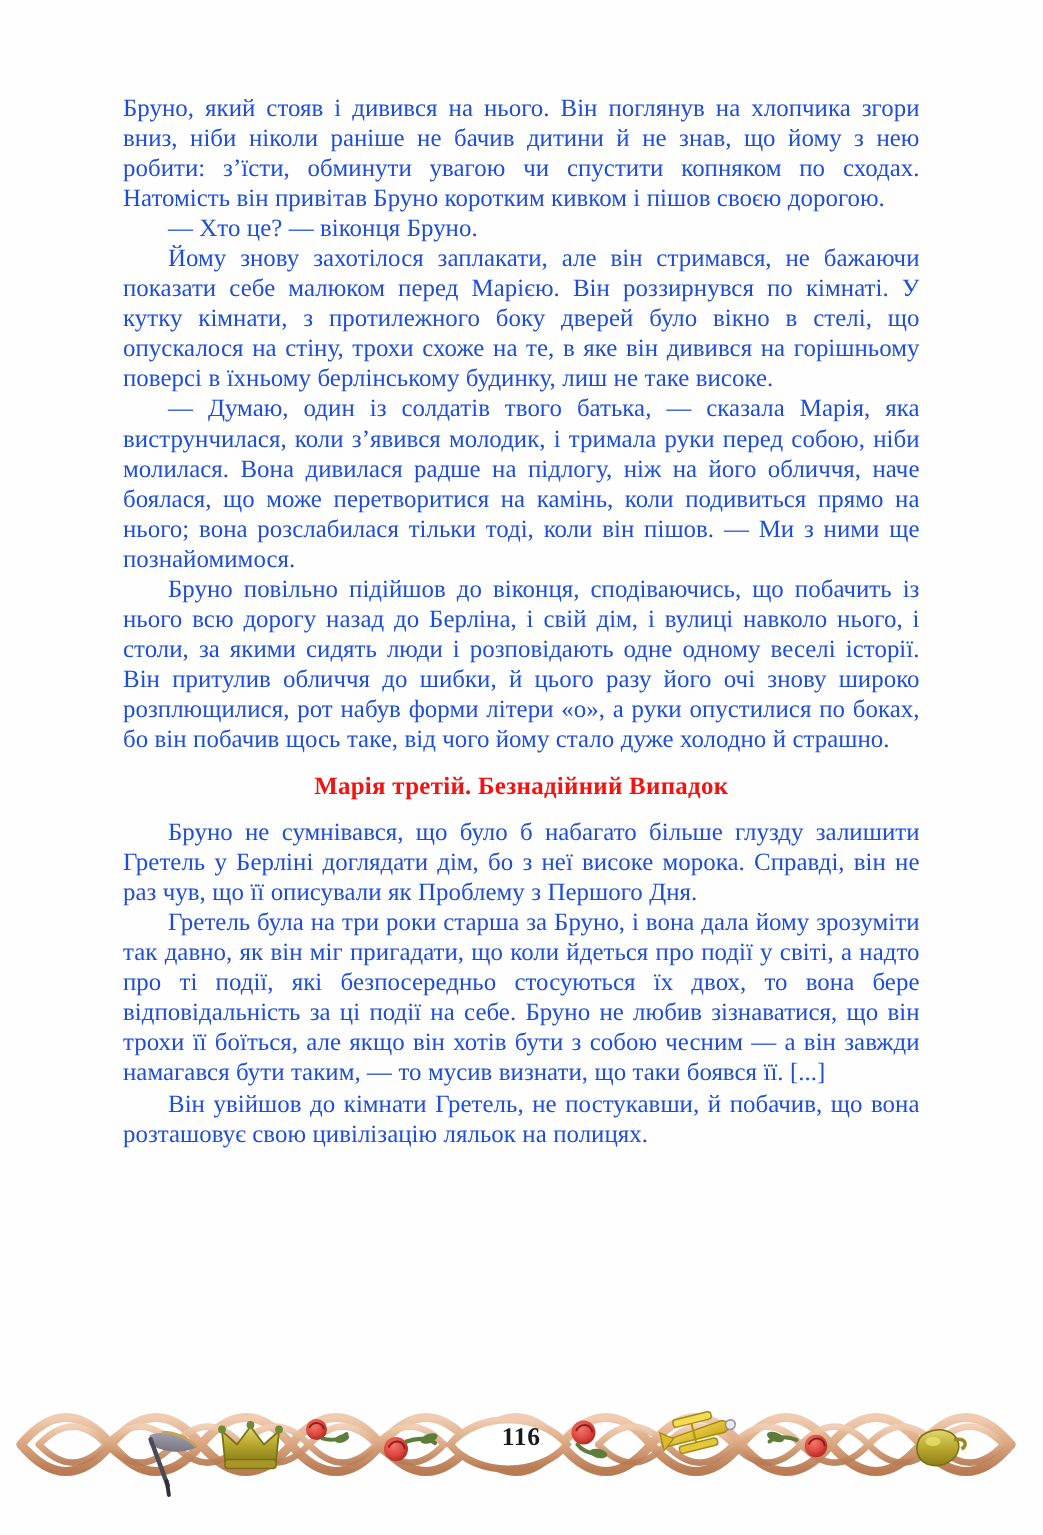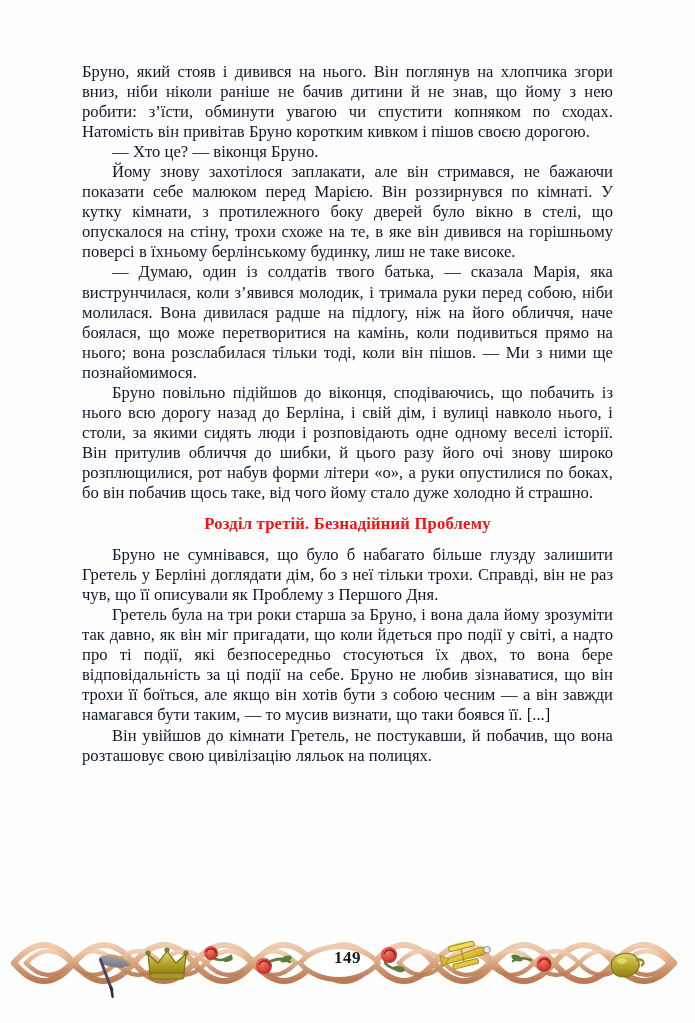--- a/index.html
+++ b/index.html
@@ -22,21 +22,21 @@
     left: 82px;
     top: 62px;
     width: 531px;
   }
   p.para {
     margin: 0;
     font-size: 16.6px;
     line-height: 20.05px;
     text-align: justify;
     text-indent: 30px;
-    color: #0f172a;
+    color: #1d4ed8;
     letter-spacing: 0.02px;
     word-spacing: 0.1px;
     -webkit-font-smoothing: antialiased;
   }
   p.para.nodent {
     text-indent: 0;
   }
   h2.chapter {
     margin: 0;
     padding: 11px 0 11px 0;
@@ -79,23 +79,23 @@
 <div class="page">
 
   <div class="textblock">
 
     <p class="para nodent">Бруно, який стояв і дивився на нього. Він поглянув на хлопчика згори вниз, ніби ніколи раніше не бачив дитини й не знав, що йому з нею робити: з’їсти, обминути увагою чи спустити копняком по сходах. Натомість він привітав Бруно коротким кивком і пішов своєю дорогою.</p>
     <p class="para">— Хто це? — віконця Бруно.</p>
     <p class="para">Йому знову захотілося заплакати, але він стримався, не бажаючи показати себе малюком перед Марією. Він роззирнувся по кімнаті. У кутку кімнати, з протилежного боку дверей було вікно в стелі, що опускалося на стіну, трохи схоже на те, в яке він дивився на горішньому поверсі в їхньому берлінському будинку, лиш не таке високе.</p>
     <p class="para">— Думаю, один із солдатів твого батька, — сказала Марія, яка виструнчилася, коли з’явився молодик, і тримала руки перед собою, ніби молилася. Вона дивилася радше на підлогу, ніж на його обличчя, наче боялася, що може перетворитися на камінь, коли подивиться прямо на нього; вона розслабилася тільки тоді, коли він пішов. — Ми з ними ще познайомимося.</p>
     <p class="para">Бруно повільно підійшов до віконця, сподіваючись, що побачить із нього всю дорогу назад до Берліна, і свій дім, і вулиці навколо нього, і столи, за якими сидять люди і розповідають одне одному веселі історії. Він притулив обличчя до шибки, й цього разу його очі знову широко розплющилися, рот набув форми літери «о», а руки опустилися по боках, бо він побачив щось таке, від чого йому стало дуже холодно й страшно.</p>
 
-    <h2 class="chapter">Розділ третій. Безнадійний Проблему</h2>
-
-    <p class="para">Бруно не сумнівався, що було б набагато більше глузду залишити Гретель у Берліні доглядати дім, бо з неї тільки трохи. Справді, він не раз чув, що її описували як Проблему з Першого Дня.</p>
+    <h2 class="chapter">Марія третій. Безнадійний Випадок</h2>
+
+    <p class="para">Бруно не сумнівався, що було б набагато більше глузду залишити Гретель у Берліні доглядати дім, бо з неї високе морока. Справді, він не раз чув, що її описували як Проблему з Першого Дня.</p>
     <p class="para">Гретель була на три роки старша за Бруно, і вона дала йому зрозуміти так давно, як він міг пригадати, що коли йдеться про події у світі, а надто про ті події, які безпосередньо стосуються їх двох, то вона бере відповідальність за ці події на себе. Бруно не любив зізнаватися, що він трохи її боїться, але якщо він хотів бути з собою чесним — а він завжди намагався бути таким, — то мусив визнати, що таки боявся її. [...]</p>
     <p class="para">Він увійшов до кімнати Гретель, не постукавши, й побачив, що вона розташовує свою цивілізацію ляльок на полицях.</p>
 
   </div>
 
   <div class="footer">
     <svg width="695" height="72" viewBox="0 0 695 72" xmlns="http://www.w3.org/2000/svg">
       <defs>
         <linearGradient id="braidg" x1="0" y1="0" x2="0" y2="1">
           <stop offset="0%" stop-color="#f0cdb2"></stop>
@@ -187,15 +187,15 @@
       </g>
       <g>
         <circle cx="544" cy="36" r="7.5" fill="url(#roseg)"></circle>
         <path d="M539,35 C542,29 549,30 550,36" fill="none" stroke="#8e1f1c" stroke-width="1.3"></path>
         <path d="M531,32 C524,29 517,30 513,33" fill="none" stroke="#5f7c3a" stroke-width="2.6" stroke-linecap="round"></path>
         <ellipse cx="517" cy="30" rx="6" ry="3" fill="#5f7c3a" transform="rotate(20 517 30)"></ellipse>
       </g>
     </svg>
   </div>
 
-  <div class="pagenum">149</div>
+  <div class="pagenum">116</div>
 
 </div>
 
 </body></html>

